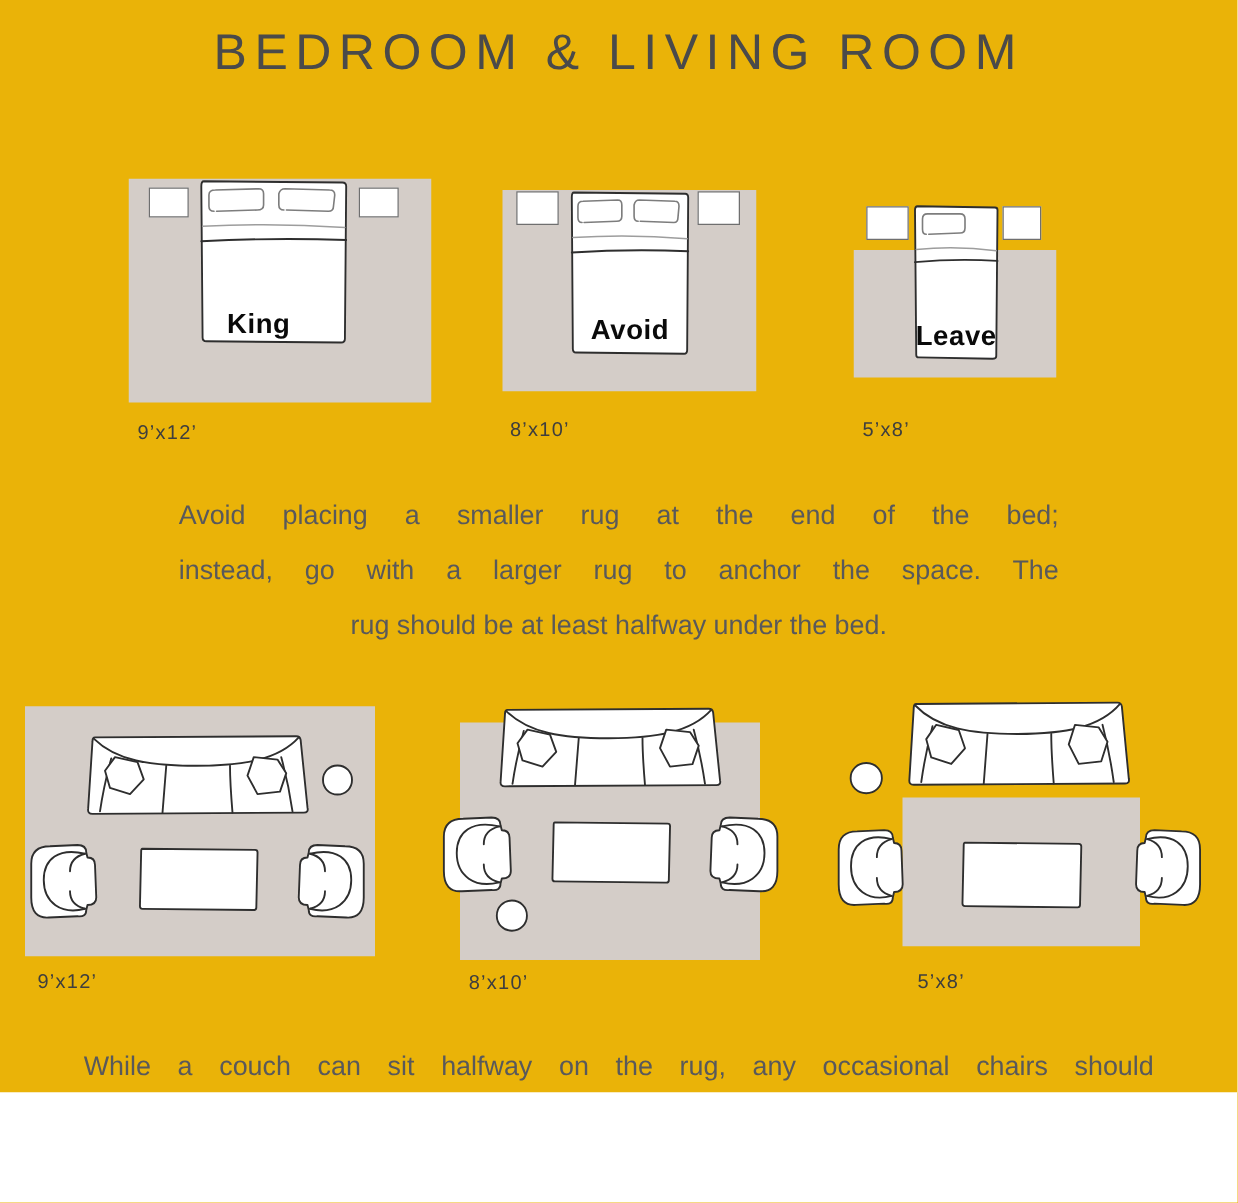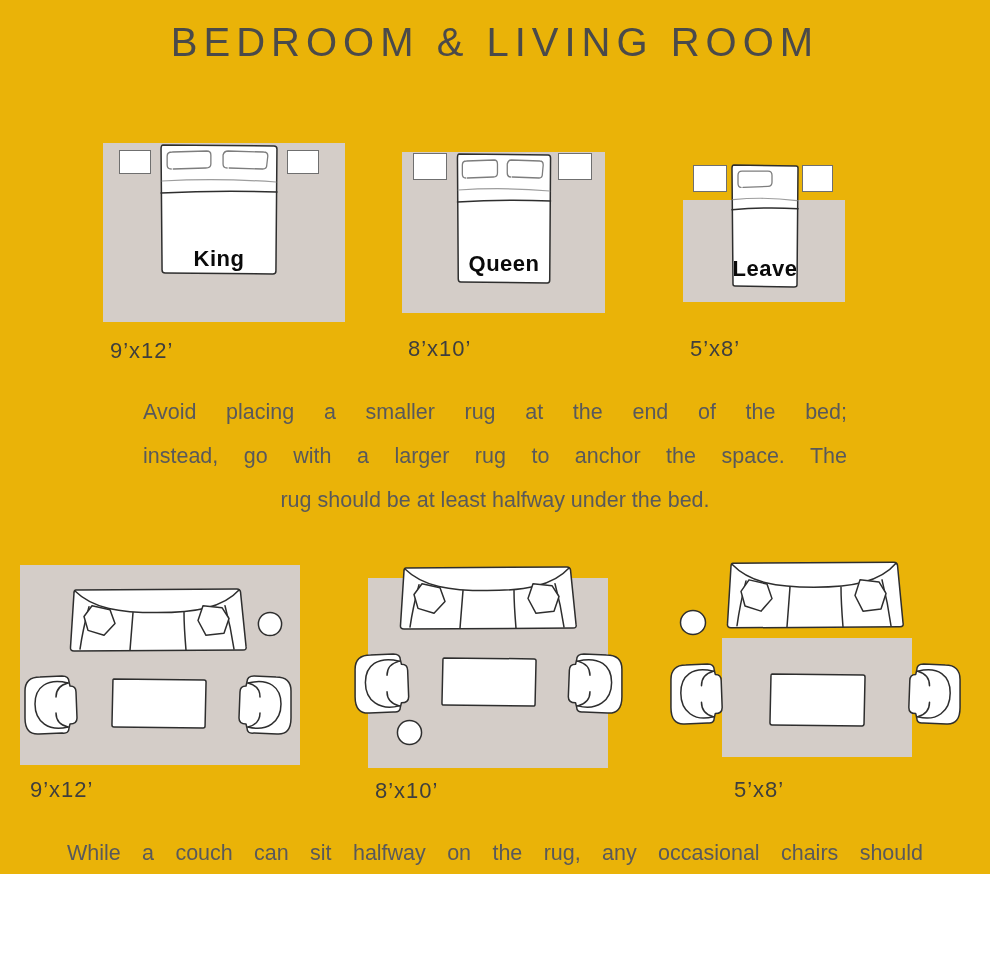--- a/index.html
+++ b/index.html
@@ -19,21 +19,21 @@
   .flip { transform:scaleX(-1); }
 
   .ln { fill:none; stroke:#2e2e2e; stroke-width:1.5; stroke-linejoin:round;
         stroke-linecap:round; vector-effect:non-scaling-stroke; }
   .mid { stroke:#7d7d7d; stroke-width:1.3; }
   .light { stroke:#9d9d9d; stroke-width:1.2; }
   .fill { fill:#ffffff; }
 
   .bed-label { position:absolute; text-align:center; font-weight:700; font-size:22px;
                color:#0a0a0a; letter-spacing:0.5px; }
-  .size-label { position:absolute; font-size:22px; color:#3e3e3e; letter-spacing:1px; }
+  .size-label { position:absolute; font-size:16px; color:#3e3e3e; letter-spacing:1px; }
 
   .note { position:absolute; font-size:21.5px; color:#59595b; line-height:44px; }
   .note .just { text-align:justify; text-align-last:justify; }
   .note .center { text-align:center; }
 
   .defs { position:absolute; width:0; height:0; }
 </style>
 </head>
 <body>
 
@@ -82,30 +82,30 @@
   <h1 class="title">
     <span style="display:block">BEDROOM &amp; LIVING ROOM</span>
   </h1>
 
   <div class="rug" style="left:103px;top:143px;width:242px;height:179px"></div>
   <div class="nightstand" style="left:119px;top:150px;width:32px;height:24px"></div>
   <div class="nightstand" style="left:287px;top:150px;width:32px;height:24px"></div>
   <svg class="icon" style="left:158px;top:143px;width:122px;height:134px" viewBox="0 0 120 134" preserveAspectRatio="none">
       <use href="#sym-bed2"></use>
     </svg>
-  <span class="bed-label" style="left:158px;top:246px;width:122px">King</span>
+  <span class="bed-label" style="left:146px;top:246px;width:122px">King</span>
   <span class="size-label" style="left:110px;top:338px">9’x12’</span>
 
   <div class="rug" style="left:402px;top:152px;width:203px;height:161px"></div>
   <div class="nightstand" style="left:413px;top:153px;width:34px;height:27px"></div>
   <div class="nightstand" style="left:558px;top:153px;width:34px;height:27px"></div>
   <svg class="icon" style="left:455px;top:152px;width:98px;height:134px" viewBox="0 0 120 134" preserveAspectRatio="none">
       <use href="#sym-bed2"></use>
     </svg>
-  <span class="bed-label" style="left:455px;top:251px;width:98px">Queen</span>
+  <span class="bed-label" style="left:455px;top:251px;width:98px">Avoid</span>
   <span class="size-label" style="left:408px;top:336px">8’x10’</span>
 
   <div class="rug" style="left:683px;top:200px;width:162px;height:102px"></div>
   <div class="nightstand" style="left:693px;top:165px;width:34px;height:27px"></div>
   <div class="nightstand" style="left:802px;top:165px;width:31px;height:27px"></div>
   <svg class="icon" style="left:730px;top:163px;width:70px;height:127px" viewBox="0 0 70 125" preserveAspectRatio="none">
       <use href="#sym-bed1"></use>
     </svg>
   <span class="bed-label" style="left:730px;top:256px;width:70px">Leave</span>
   <span class="size-label" style="left:690px;top:336px">5’x8’</span>

